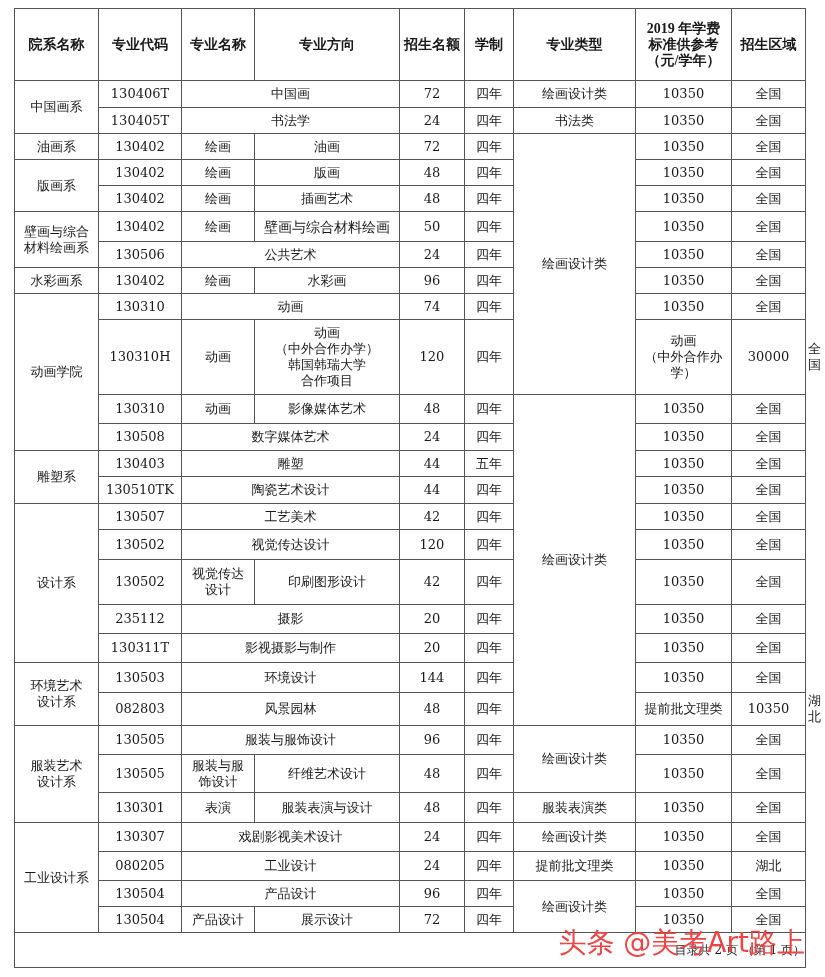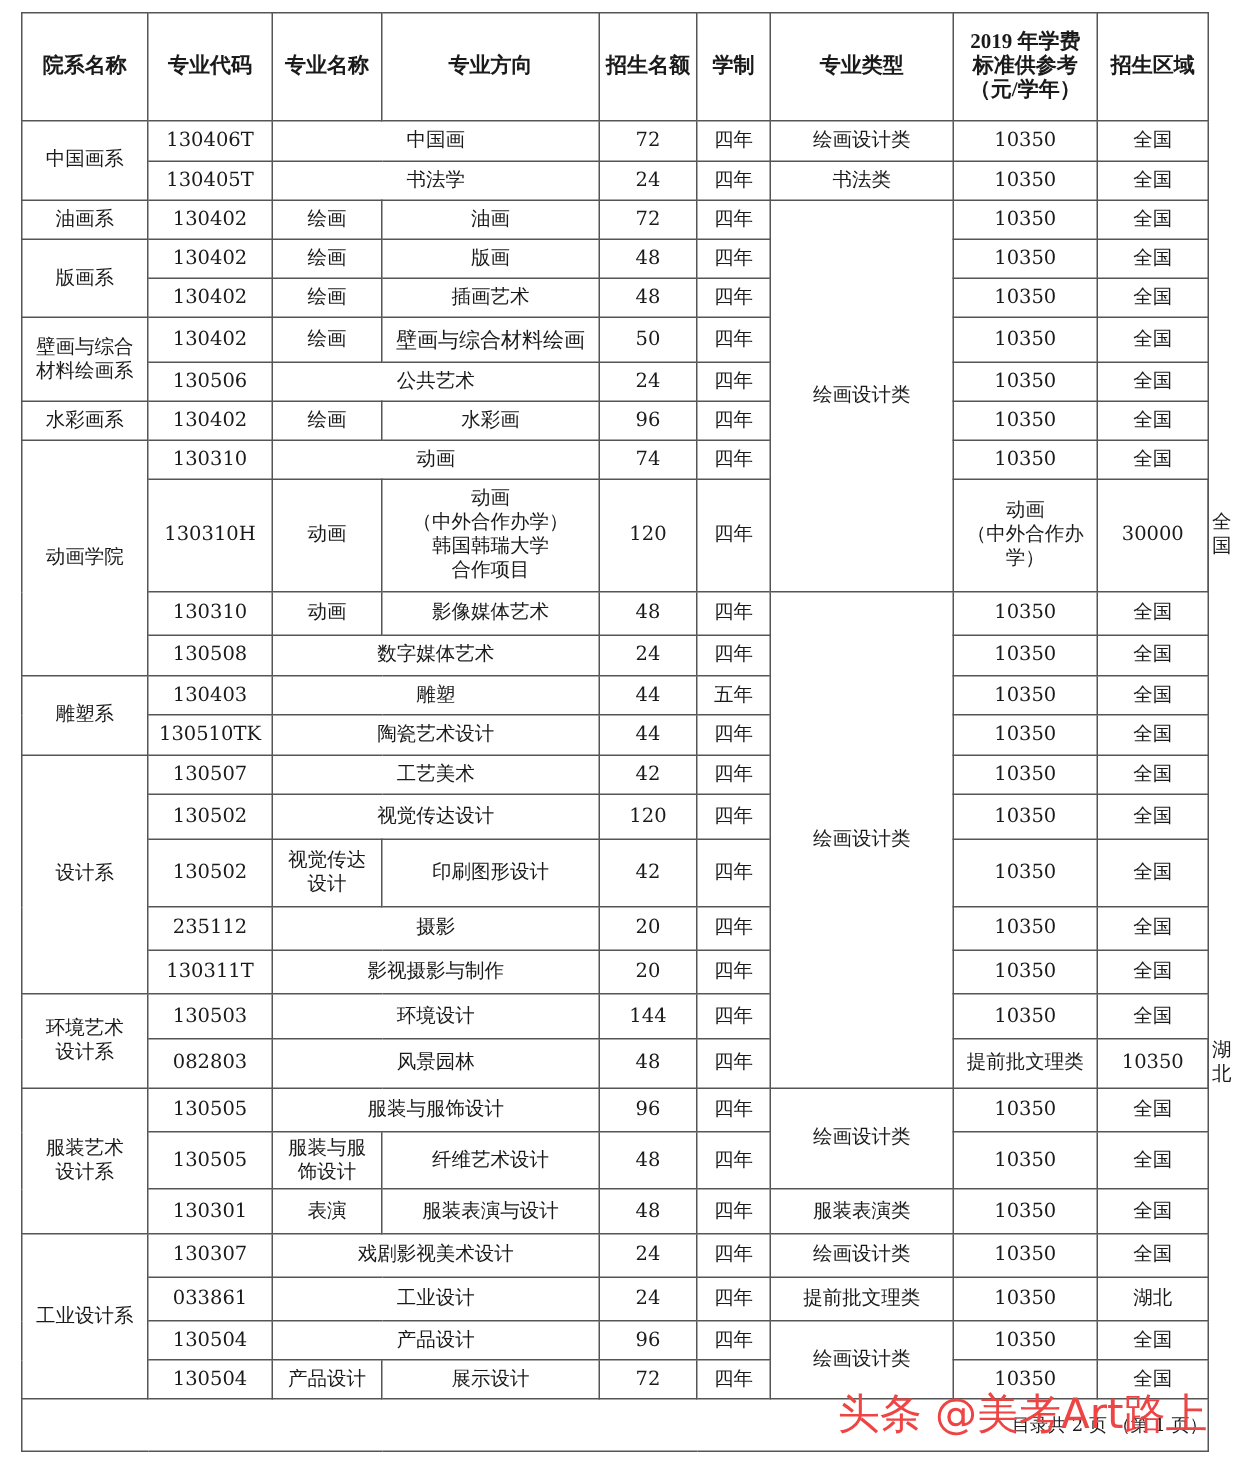--- a/index.html
+++ b/index.html
@@ -310,21 +310,21 @@
       <td class="num">130307</td>
       <td colspan="2" class="cjk">戏剧影视美术设计</td>
       <td class="num">24</td>
       <td class="cjk">四年</td>
       <td class="cjk">绘画设计类</td>
       <td class="num">10350</td>
       <td class="cjk">全国</td>
     </tr>
 
     <tr style="height:29px">
-      <td class="num">033861</td>
+      <td class="num">080205</td>
       <td colspan="2" class="cjk">工业设计</td>
       <td class="num">24</td>
       <td class="cjk">四年</td>
       <td class="cjk">提前批文理类</td>
       <td class="num">10350</td>
       <td class="cjk">湖北</td>
     </tr>
 
     <tr style="height:26px">
       <td class="num">130504</td>

